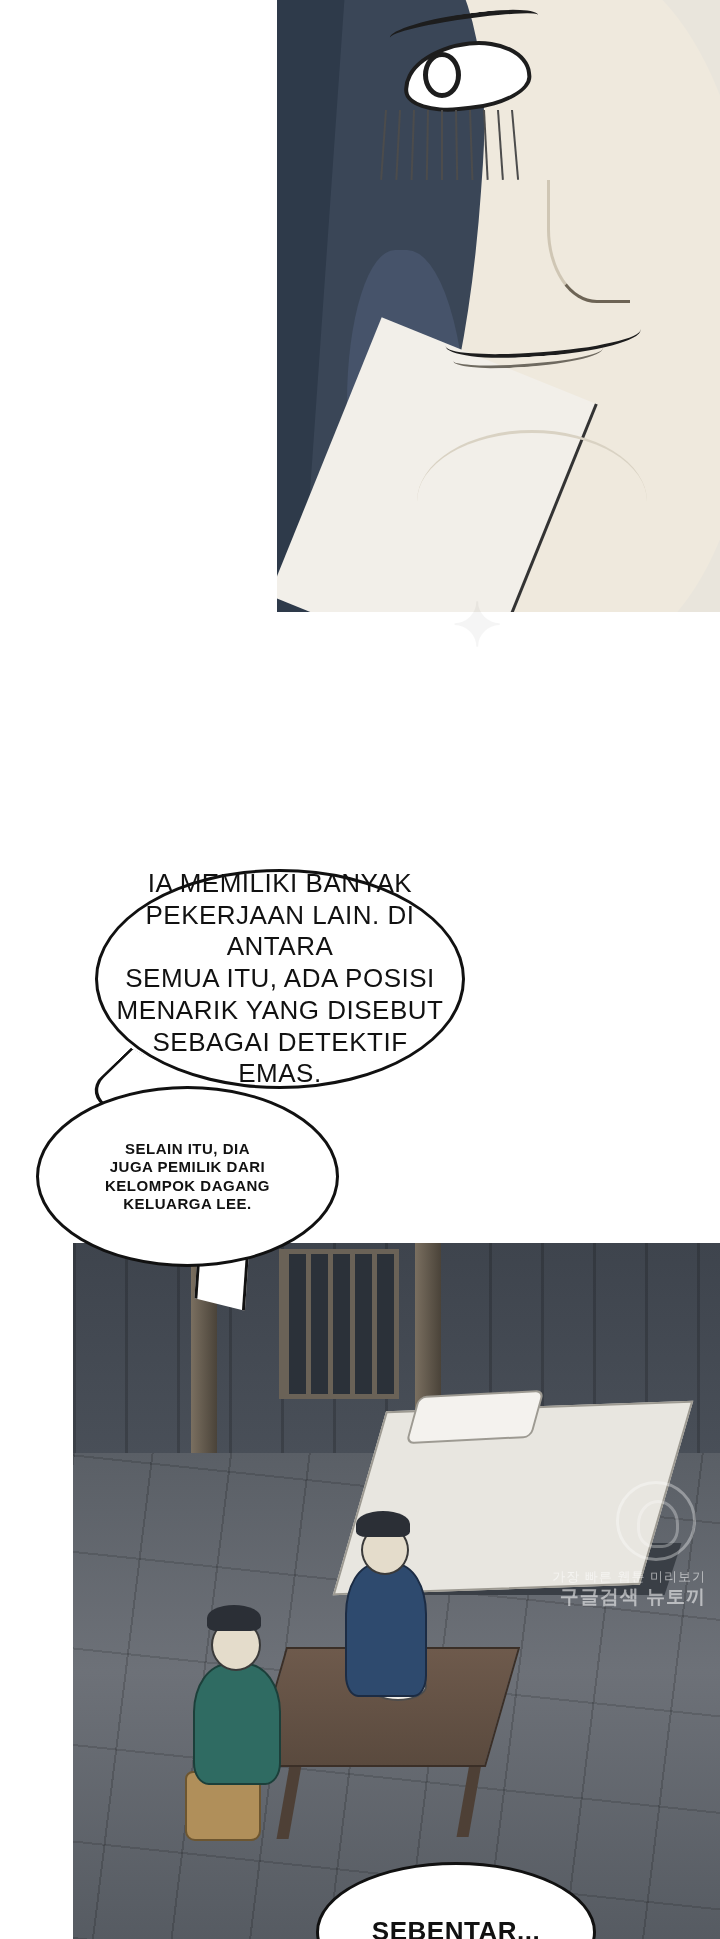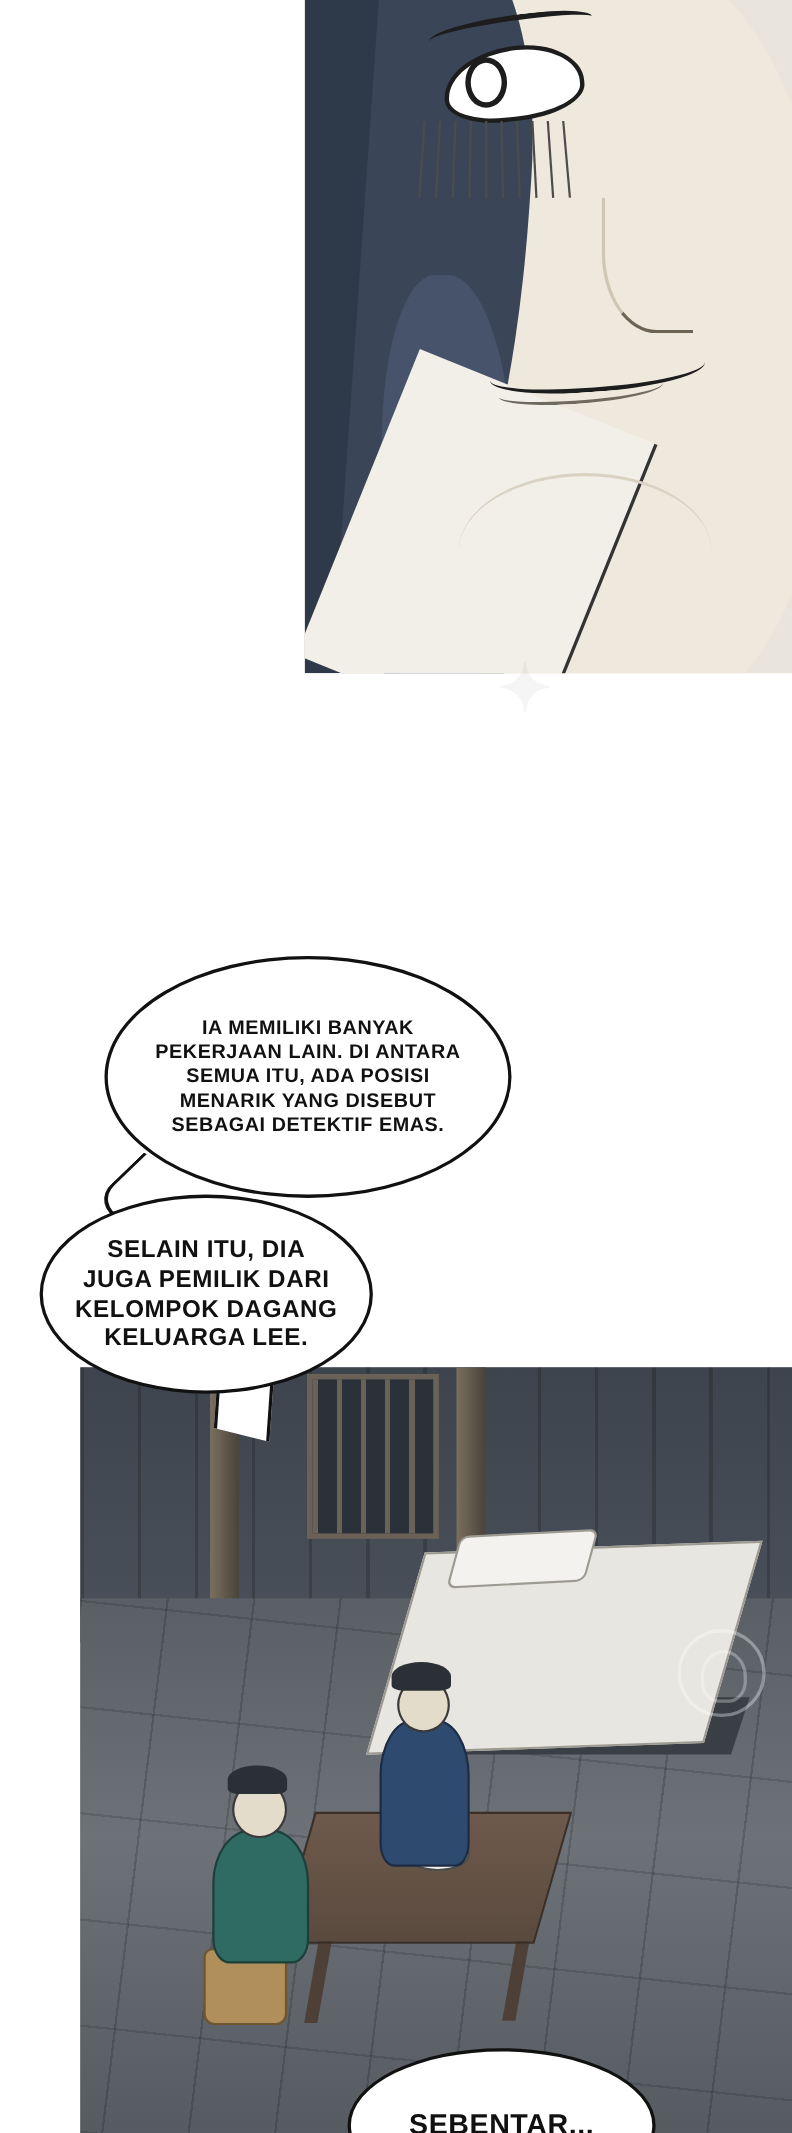--- a/index.html
+++ b/index.html
@@ -163,22 +163,22 @@
     font-weight: 700;
   }
   #bubble1 .txt { letter-spacing: 1px; }
 
   #bubble2 {
     left: 95px;
     top: 869px;
     width: 370px;
     height: 220px;
     border-radius: 50% / 50%;
-    font-size: 18px;
-    font-weight: 700;
+    font-size: 26px;
+    font-weight: 400;
   }
   .tail2 {
     position: absolute;
     left: 102px;
     top: 1056px;
     width: 70px;
     height: 62px;
     background: #ffffff;
     border-left: 3px solid #111;
     border-bottom: 3px solid #111;
@@ -186,21 +186,21 @@
     border-radius: 0 0 0 40%;
     z-index: 6;
   }
 
   #bubble3 {
     left: 36px;
     top: 1086px;
     width: 303px;
     height: 181px;
     border-radius: 50% / 50%;
-    font-size: 22px;
+    font-size: 15px;
     font-weight: 700;
     z-index: 7;
   }
   .tail3 {
     position: absolute;
     left: 196px;
     top: 1238px;
     width: 46px;
     height: 66px;
     background: #ffffff;
@@ -475,19 +475,23 @@
     <div class="person p-left-stool"></div>
     <div class="person p-left-body"></div>
     <div class="person p-left-head"></div>
     <div class="person p-left-hat"></div>
 
     <div class="person p-right-body"></div>
     <div class="person p-right-head"></div>
     <div class="person p-right-hat"></div>
 
     <div class="wm-circle"></div>
+    <div class="watermark">
+      <div class="wm-line1">가장 빠른 웹툰 미리보기</div>
+      <div class="wm-line2">구글검색 뉴토끼</div>
+    </div>
   </div>
 
   <div class="bubble" id="bubble4">
     <span class="txt">SEBENTAR...</span>
   </div>
 
 </div>
 
 </body></html>

